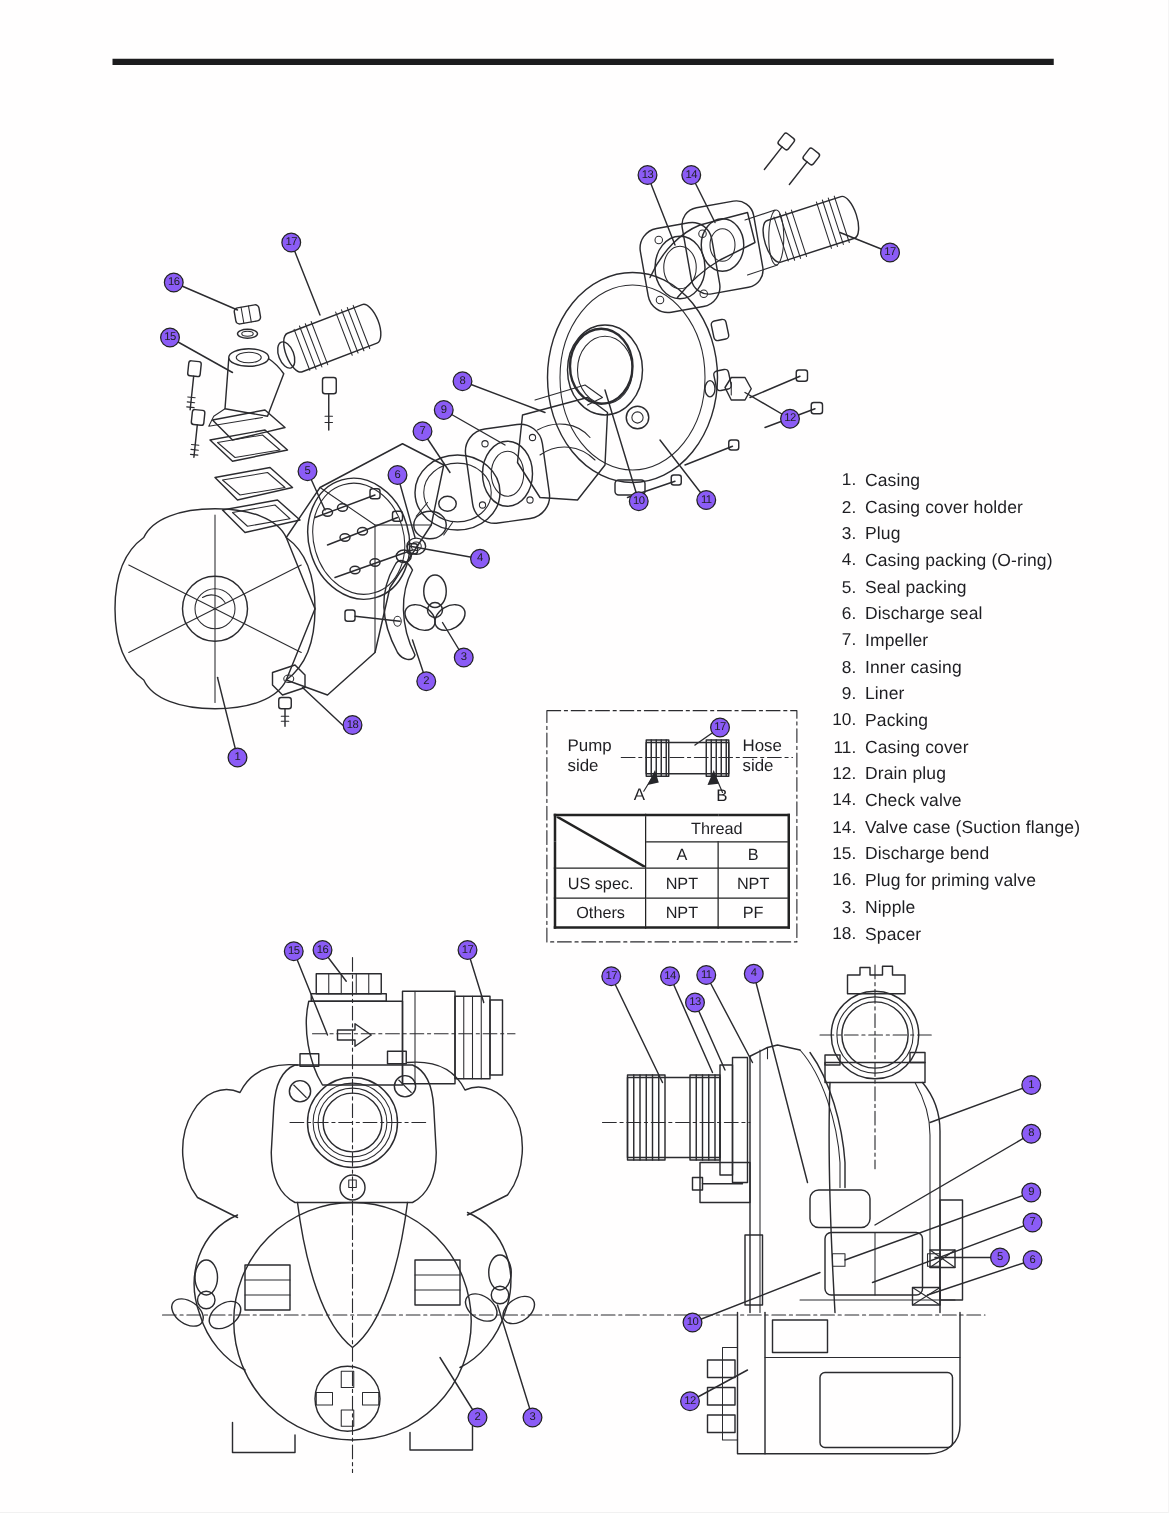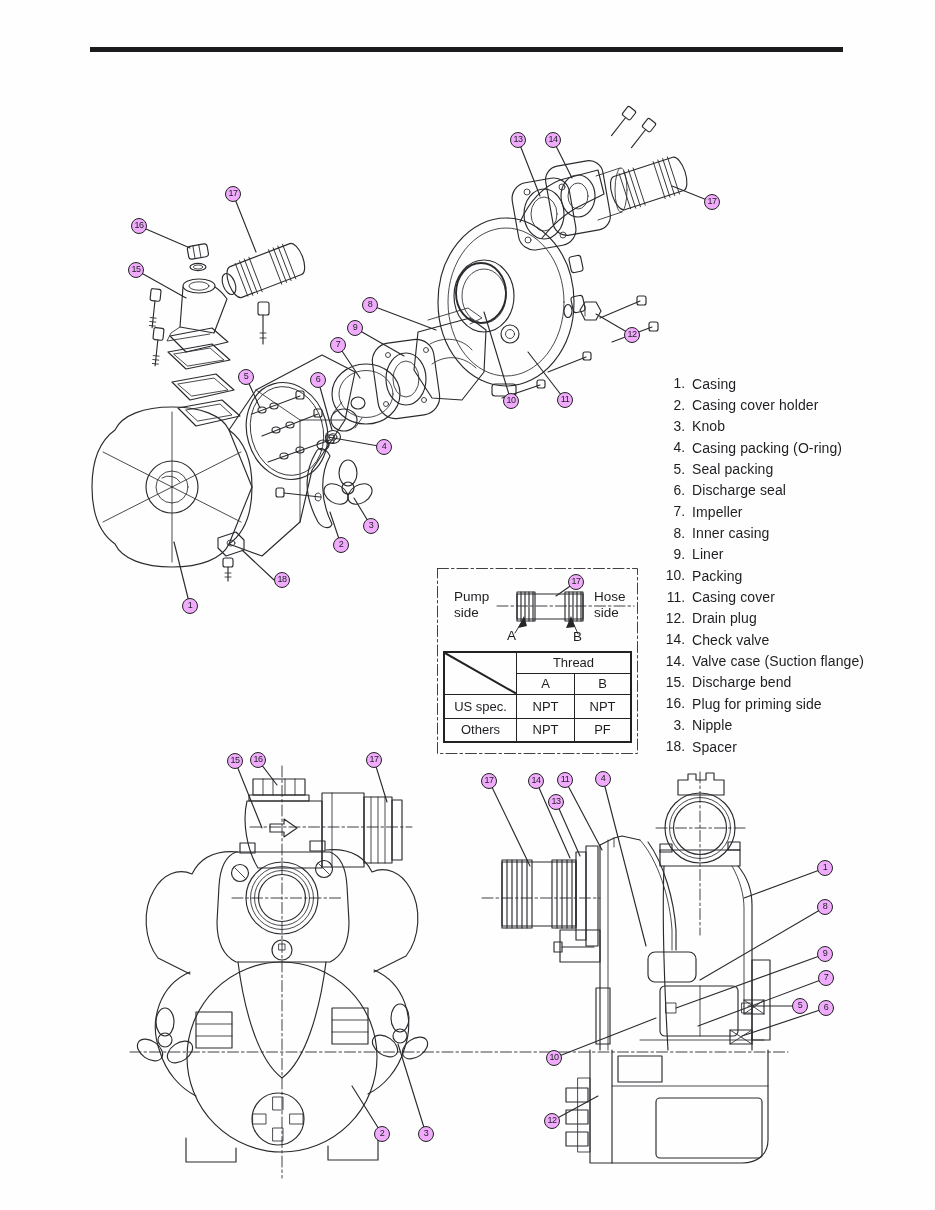--- a/index.html
+++ b/index.html
@@ -36,21 +36,21 @@
   td.c-a{width:57px}
   td.c-b{width:55px}
   tr.r-hdr{height:21px}
   tr.r-sub{height:21px}
   tr.r-data{height:24px}
   .diag-cell{position:relative;padding:0}
   .diag-cell svg{position:absolute;left:0;top:0;width:100%;height:100%}
 
   .callout-layer{position:absolute;left:0;top:0;width:935px;height:1210px;pointer-events:none}
   .callout{position:absolute;box-sizing:border-box;width:16px;height:16px;margin:-8px 0 0 -8px;
-           border:1.3px solid #222;border-radius:50%;background:#f0abfc;
+           border:1.3px solid #222;border-radius:50%;background:#8b5cf6;
            font-size:9px;line-height:13px;text-align:center;letter-spacing:-.4px}
 </style>
 </head>
 <body>
 
 <div class="page">
   <div class="top-rule"></div>
 
   <svg id="art" viewBox="0 0 935 1210">
 
@@ -459,21 +459,21 @@
       <div class="pl-row">
         <span class="pl-num">1.</span>
         <span class="pl-label">Casing</span>
       </div>
       <div class="pl-row">
         <span class="pl-num">2.</span>
         <span class="pl-label">Casing cover holder</span>
       </div>
       <div class="pl-row">
         <span class="pl-num">3.</span>
-        <span class="pl-label">Knob</span>
+        <span class="pl-label">Plug</span>
       </div>
       <div class="pl-row">
         <span class="pl-num">4.</span>
         <span class="pl-label">Casing packing (O-ring)</span>
       </div>
       <div class="pl-row">
         <span class="pl-num">5.</span>
         <span class="pl-label">Seal packing</span>
       </div>
       <div class="pl-row">
@@ -511,21 +511,21 @@
       <div class="pl-row">
         <span class="pl-num">14.</span>
         <span class="pl-label">Valve case (Suction flange)</span>
       </div>
       <div class="pl-row">
         <span class="pl-num">15.</span>
         <span class="pl-label">Discharge bend</span>
       </div>
       <div class="pl-row">
         <span class="pl-num">16.</span>
-        <span class="pl-label">Plug for priming side</span>
+        <span class="pl-label">Plug for priming valve</span>
       </div>
       <div class="pl-row">
         <span class="pl-num">3.</span>
         <span class="pl-label">Nipple</span>
       </div>
       <div class="pl-row">
         <span class="pl-num">18.</span>
         <span class="pl-label">Spacer</span>
       </div>
     </div>

